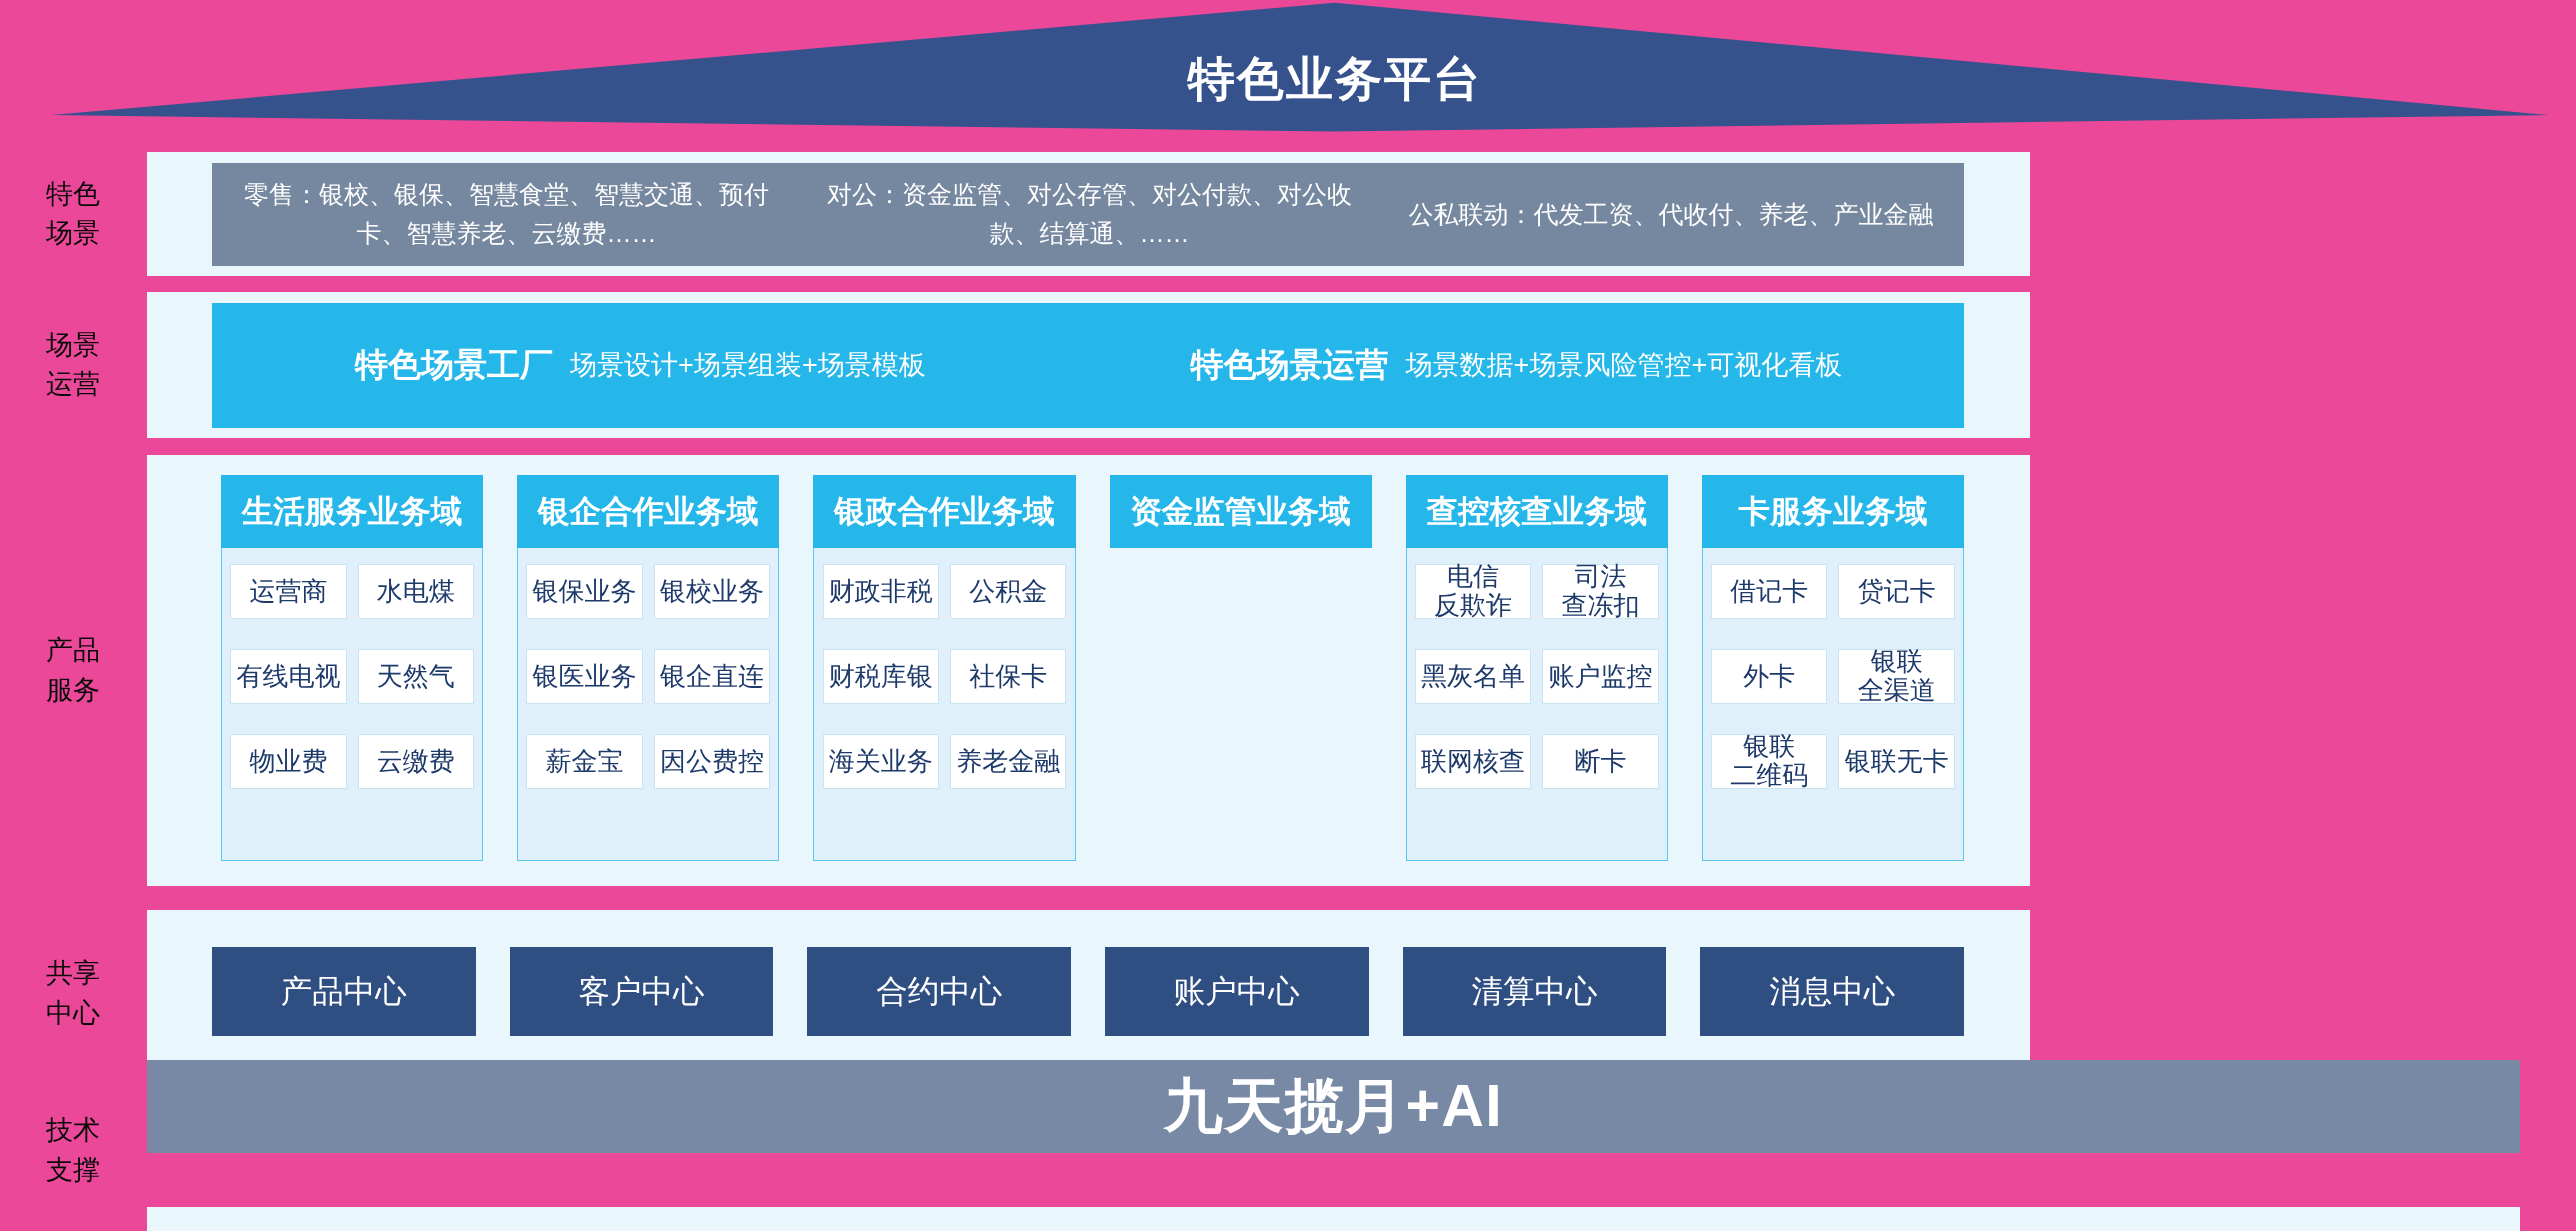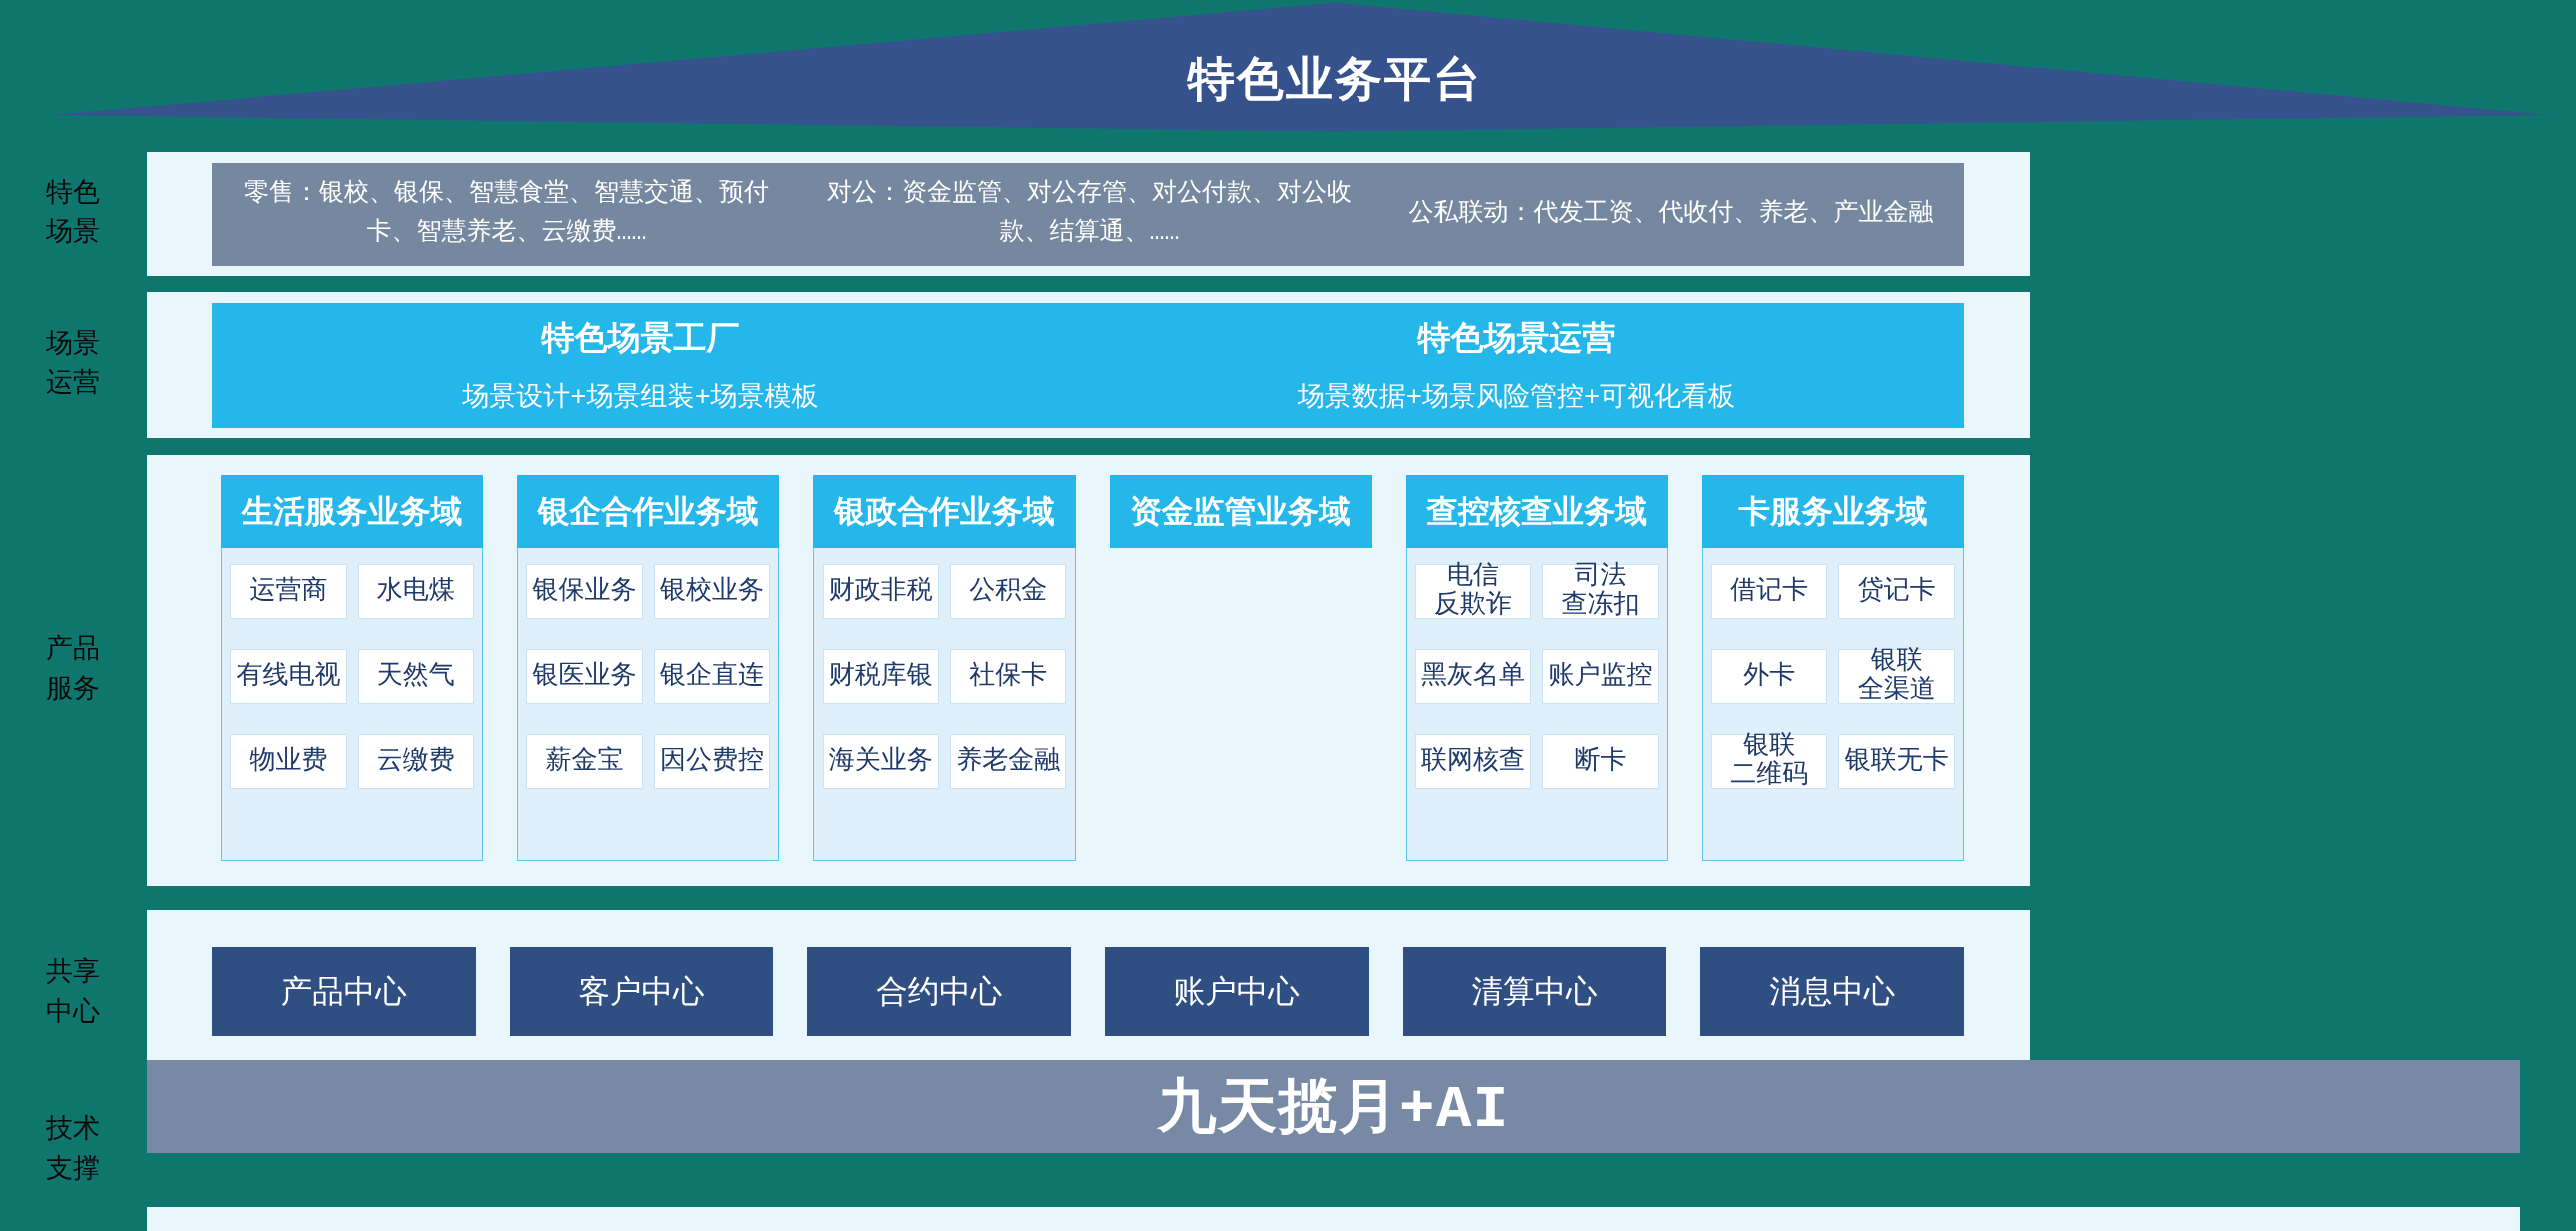--- a/index.html
+++ b/index.html
@@ -1,18 +1,18 @@
 <!DOCTYPE html>
 <html style="--navy-roof: #35528C; --navy-box: #2F4E82; --cyan: #25B7E9; --gray-box: #76889F; --gray-bar: #7889A6; --band-bg: #E9F6FC; --body-bg: #DFF0FA; --col-border: #5BC6EE; --cell-border: #C9E4F3; --cell-text: #1E3A6B;font-size:11px"><head>
 <meta charset="utf-8">
 <style>
   html,body{margin:0;padding:0;background:#ffffff;}
   .canvas{
-    position:relative;width:2576px;height:1232px;background:#0f766e;overflow:hidden;
-    font-family:Liberation Mono, monospace;
+    position:relative;width:2576px;height:1232px;background:#ec4899;overflow:hidden;
+    font-family:Liberation Sans, sans-serif;
   }
   
   .roof-svg{position:absolute;left:0;top:0;}
   .roof-title{
     position:absolute;left:1335px;top:48px;transform:translateX(-50%);
     color:#ffffff;font-size:47px;font-weight:bold;letter-spacing:2.1px;white-space:nowrap;
   }
   
   .side-label{
     position:absolute;left:15px;width:116px;display:flex;align-items:center;justify-content:center;
@@ -36,21 +36,21 @@
   .scene-box{
     height:103px;background:var(--gray-box);color:#ffffff;font-size:25px;line-height:1.55;
     display:flex;align-items:center;justify-content:center;text-align:center;
     box-sizing:border-box;padding:0 23px;
   }
   .scene-1{width:741px;}
   .scene-2{width:726px;}
   .scene-3{width:737px;}
   
   .op-box{
-    height:125px;background:var(--cyan);color:#ffffff;display:flex;flex-direction:column;
+    height:125px;background:var(--cyan);color:#ffffff;display:flex;
     align-items:center;justify-content:center;gap:17px;text-align:center;
   }
   .op-1{width:1048px;}
   .op-2{width:1095px;}
   .op-title{font-size:33px;font-weight:bold;}
   .op-sub{font-size:27px;}
   
   .domain-col{flex:1;display:flex;flex-direction:column;}
   .domain-header{
     height:73px;flex:none;background:var(--cyan);color:#ffffff;font-size:31.5px;font-weight:bold;

